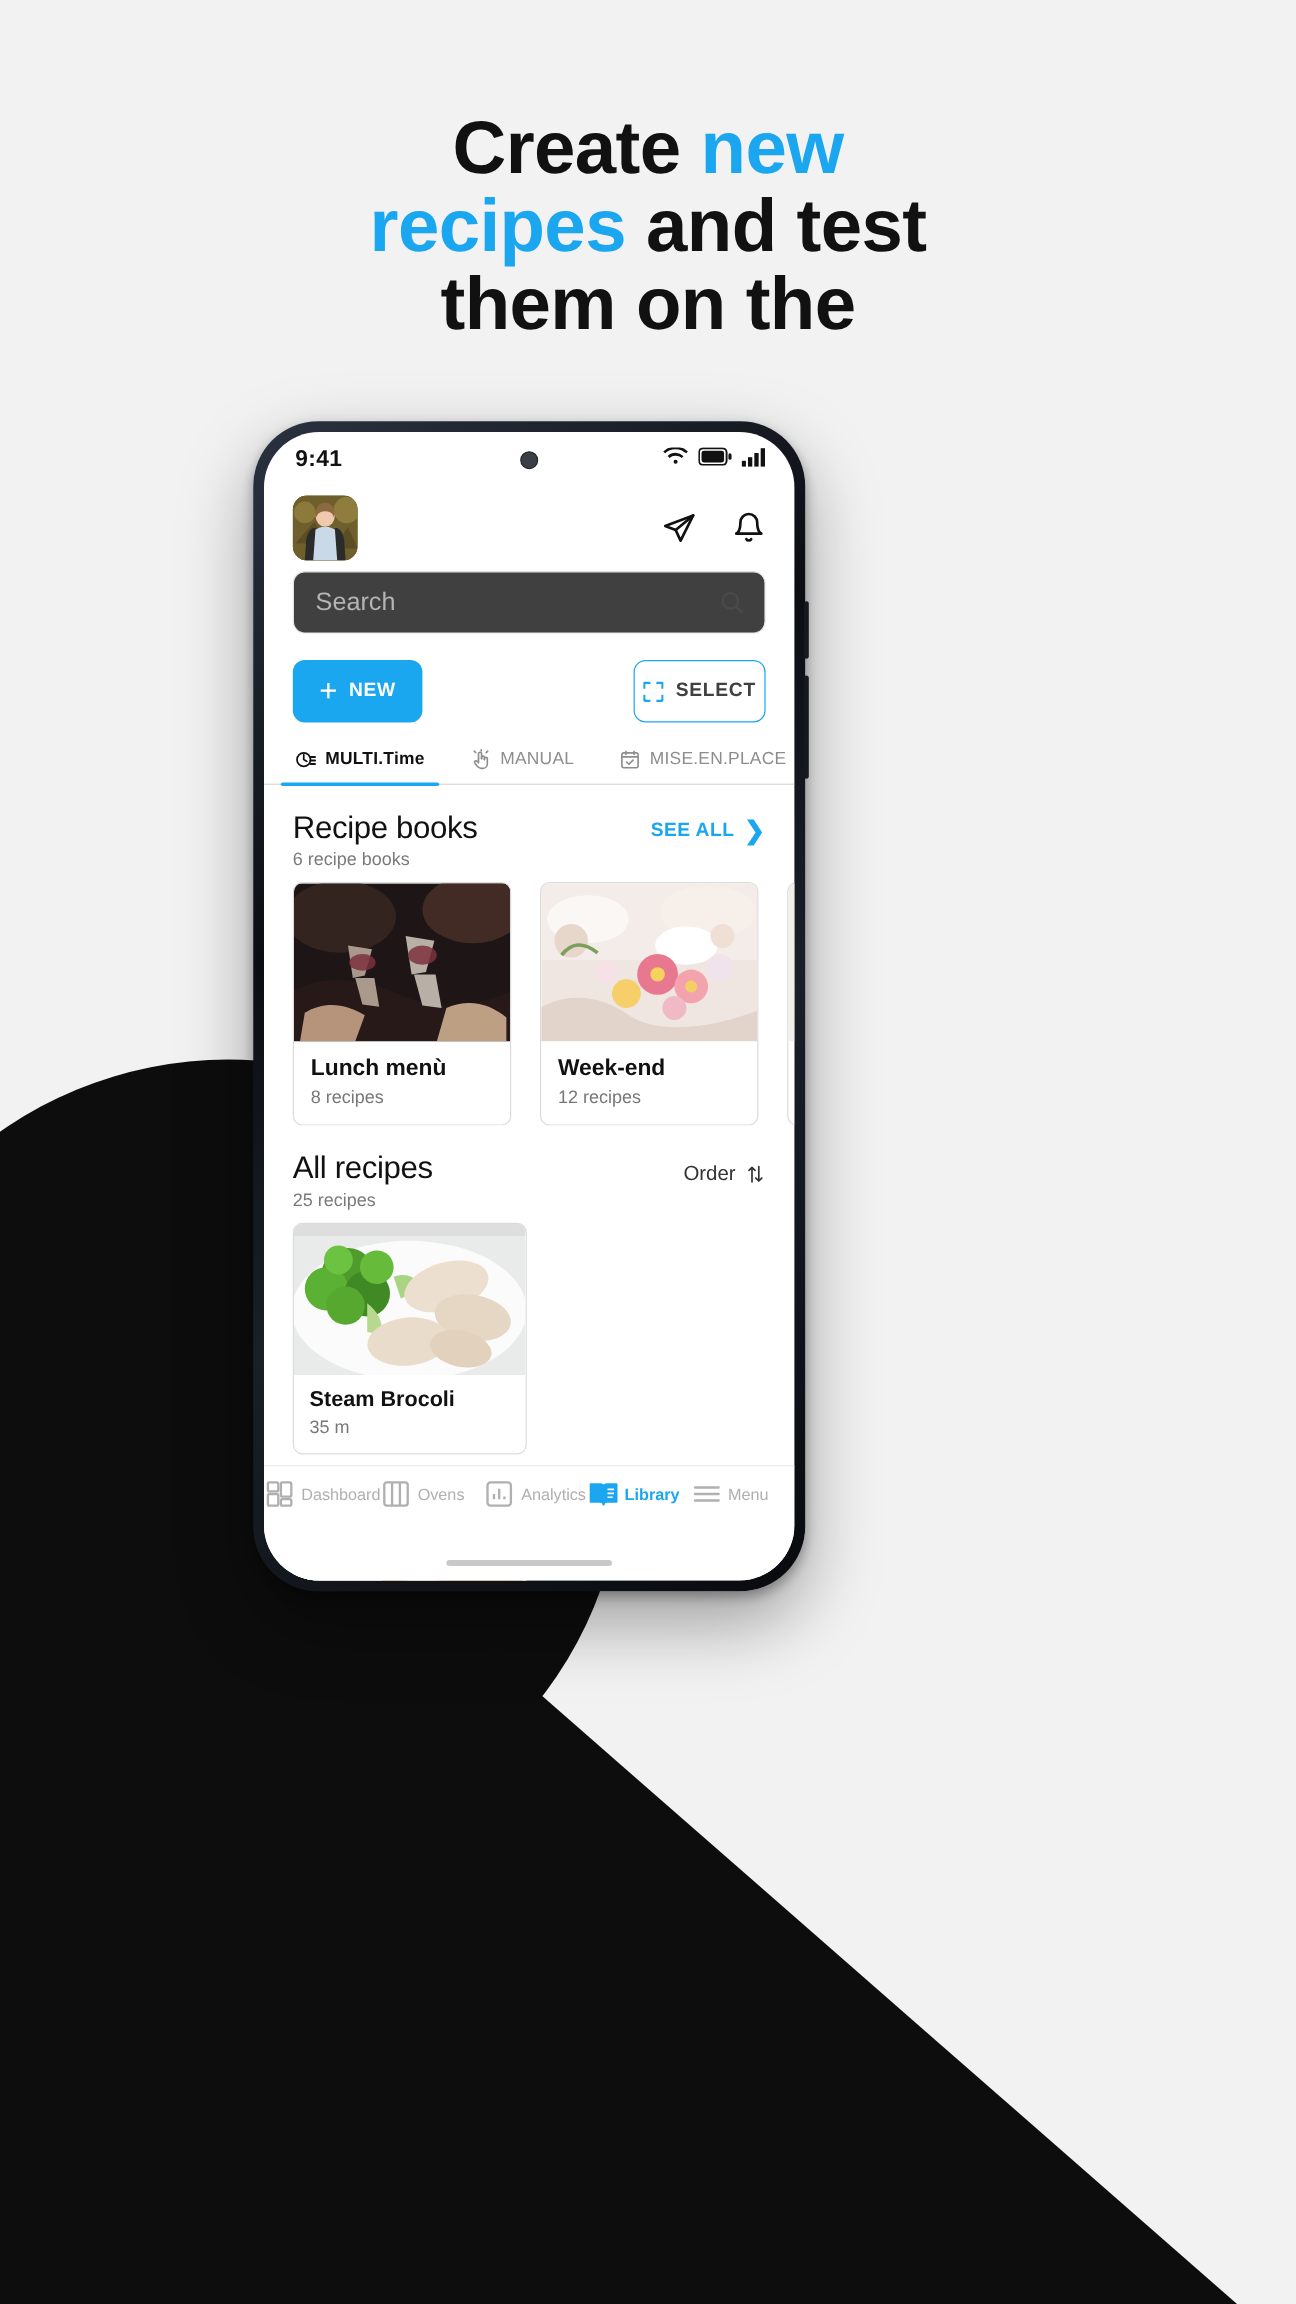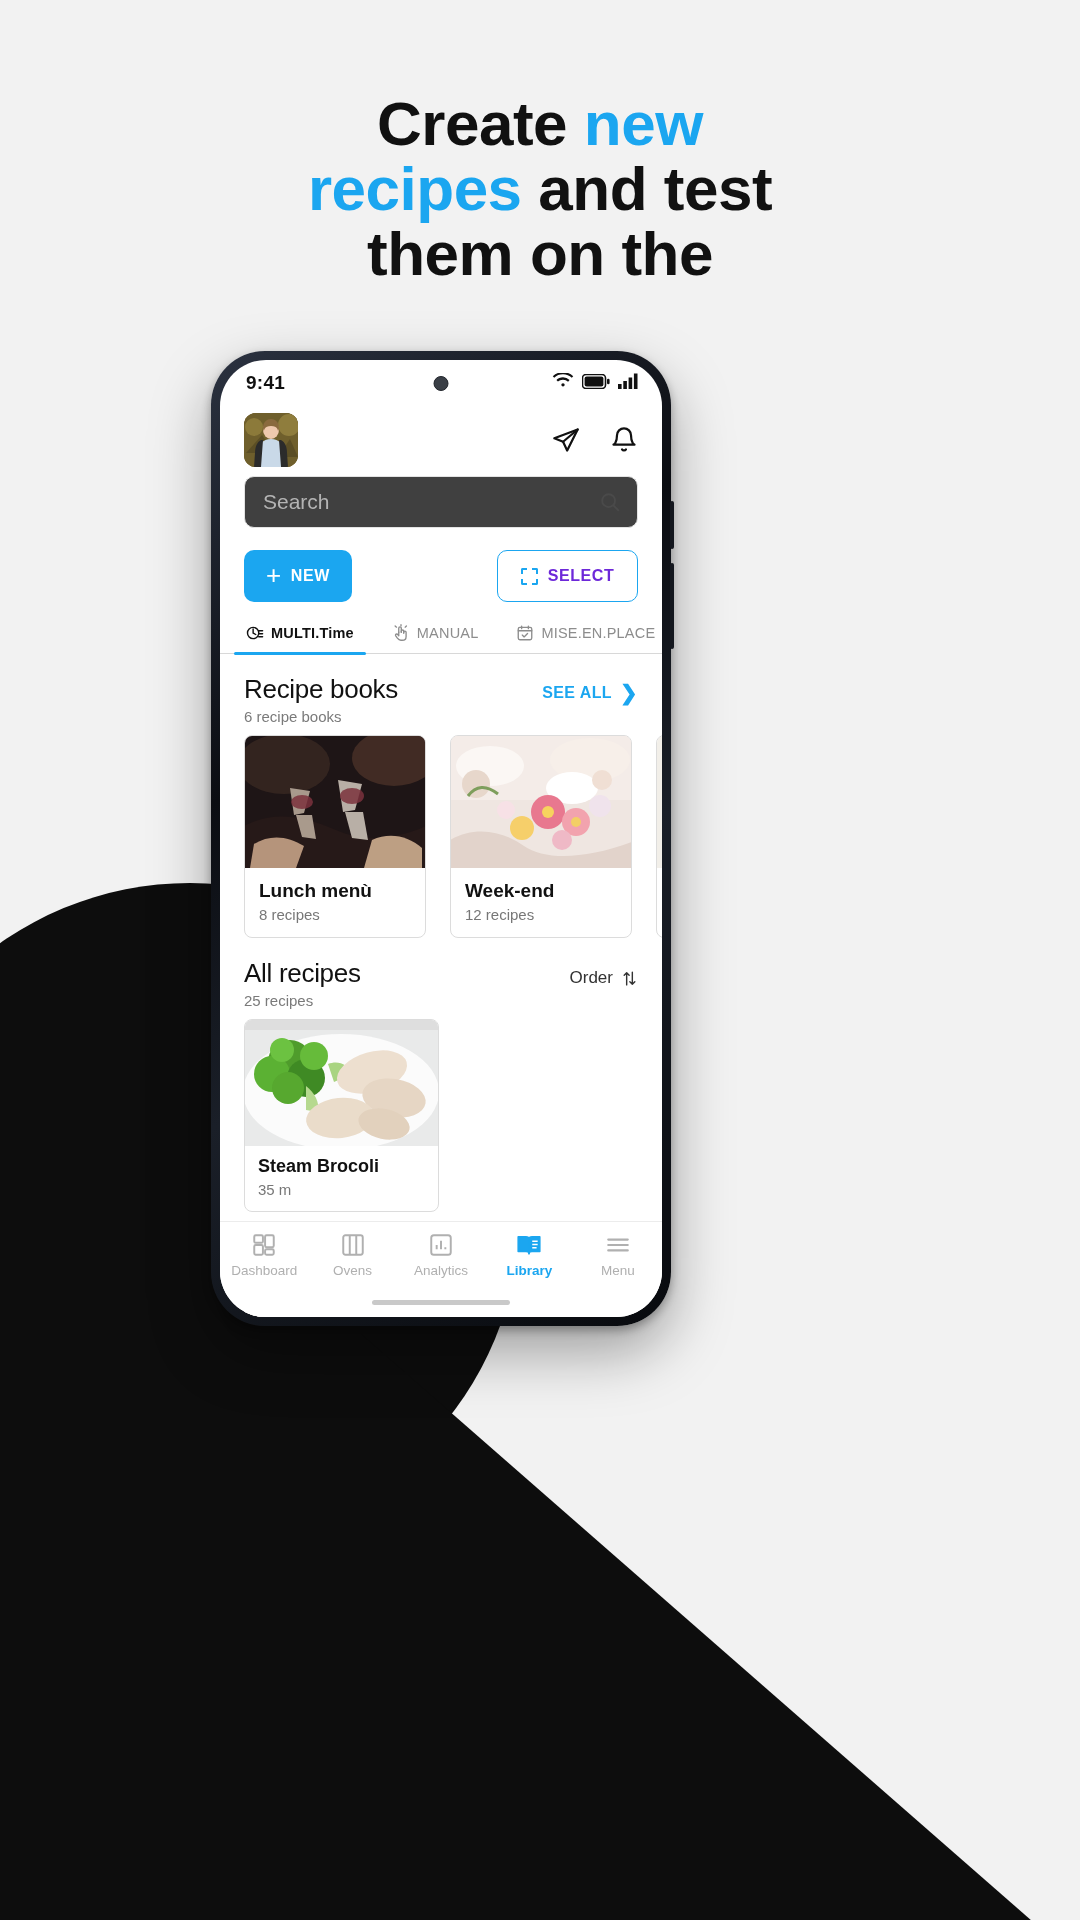--- a/index.html
+++ b/index.html
@@ -153,25 +153,25 @@
     border-radius: 10px;
     height: 52px;
     width: 108px;
     display: flex; align-items: center; justify-content: center; gap: 9px;
     font-size: 16px; font-weight: 700; letter-spacing: 0.6px;
     cursor: pointer;
   }
   .btn-new .plus { font-size: 26px; font-weight: 400; line-height: 1; margin-top:-3px;}
   .btn-select {
     background: #fff;
-    color: #6d28d9;
+    color: #404040;
     border: 1.5px solid #1ba6f0;
     border-radius: 10px;
     height: 52px;
-    width: 141px;
+    width: 110px;
     display: flex; align-items: center; justify-content: center; gap: 10px;
     font-size: 16px; font-weight: 700; letter-spacing: 0.6px;
     cursor: pointer;
   }
   .dashed-sq {
     width: 17px; height: 17px;
     border: 2px dashed #1ba6f0;
     border-radius: 2px;
   }
 
@@ -288,21 +288,21 @@
     left: 0; right: 0; bottom: 0;
     height: 96px;
     background: #fff;
     border-top: 1px solid #ececec;
     display: flex;
     align-items: flex-start;
     padding-top: 10px;
   }
   .nav-item {
     flex: 1;
-    display: flex; flex-direction: column; align-items: center; gap: 5px;
+    display: flex; flex-direction: row; align-items: center; gap: 5px;
     cursor: pointer;
     color: #b0b0b0;
     font-size: 13.5px;
   }
   .nav-item .nav-ico { width: 26px; height: 26px; }
   .nav-item .nav-ico svg { display:block; width:100%; height:100%; }
   .nav-item.active { color: #1ba6f0; font-weight: 700; }
   .home-indicator {
     position: absolute;
     left: 50%; bottom: 12px;

